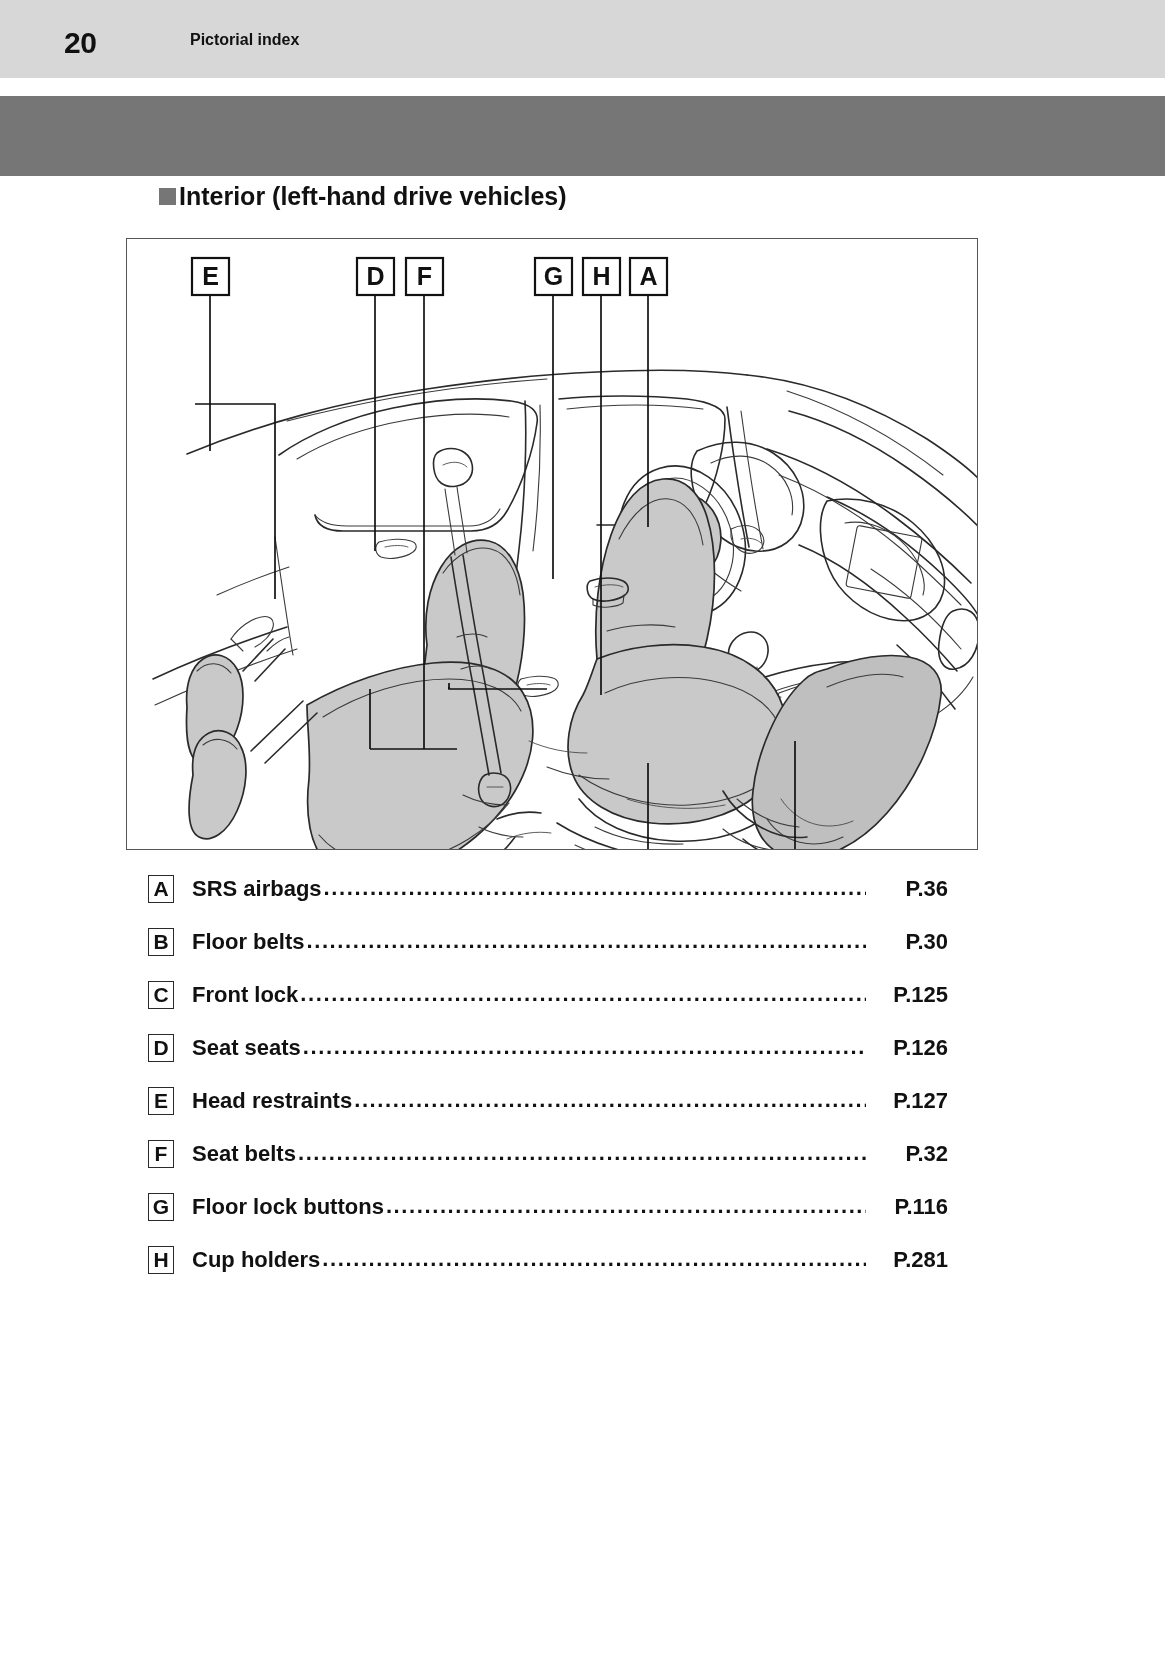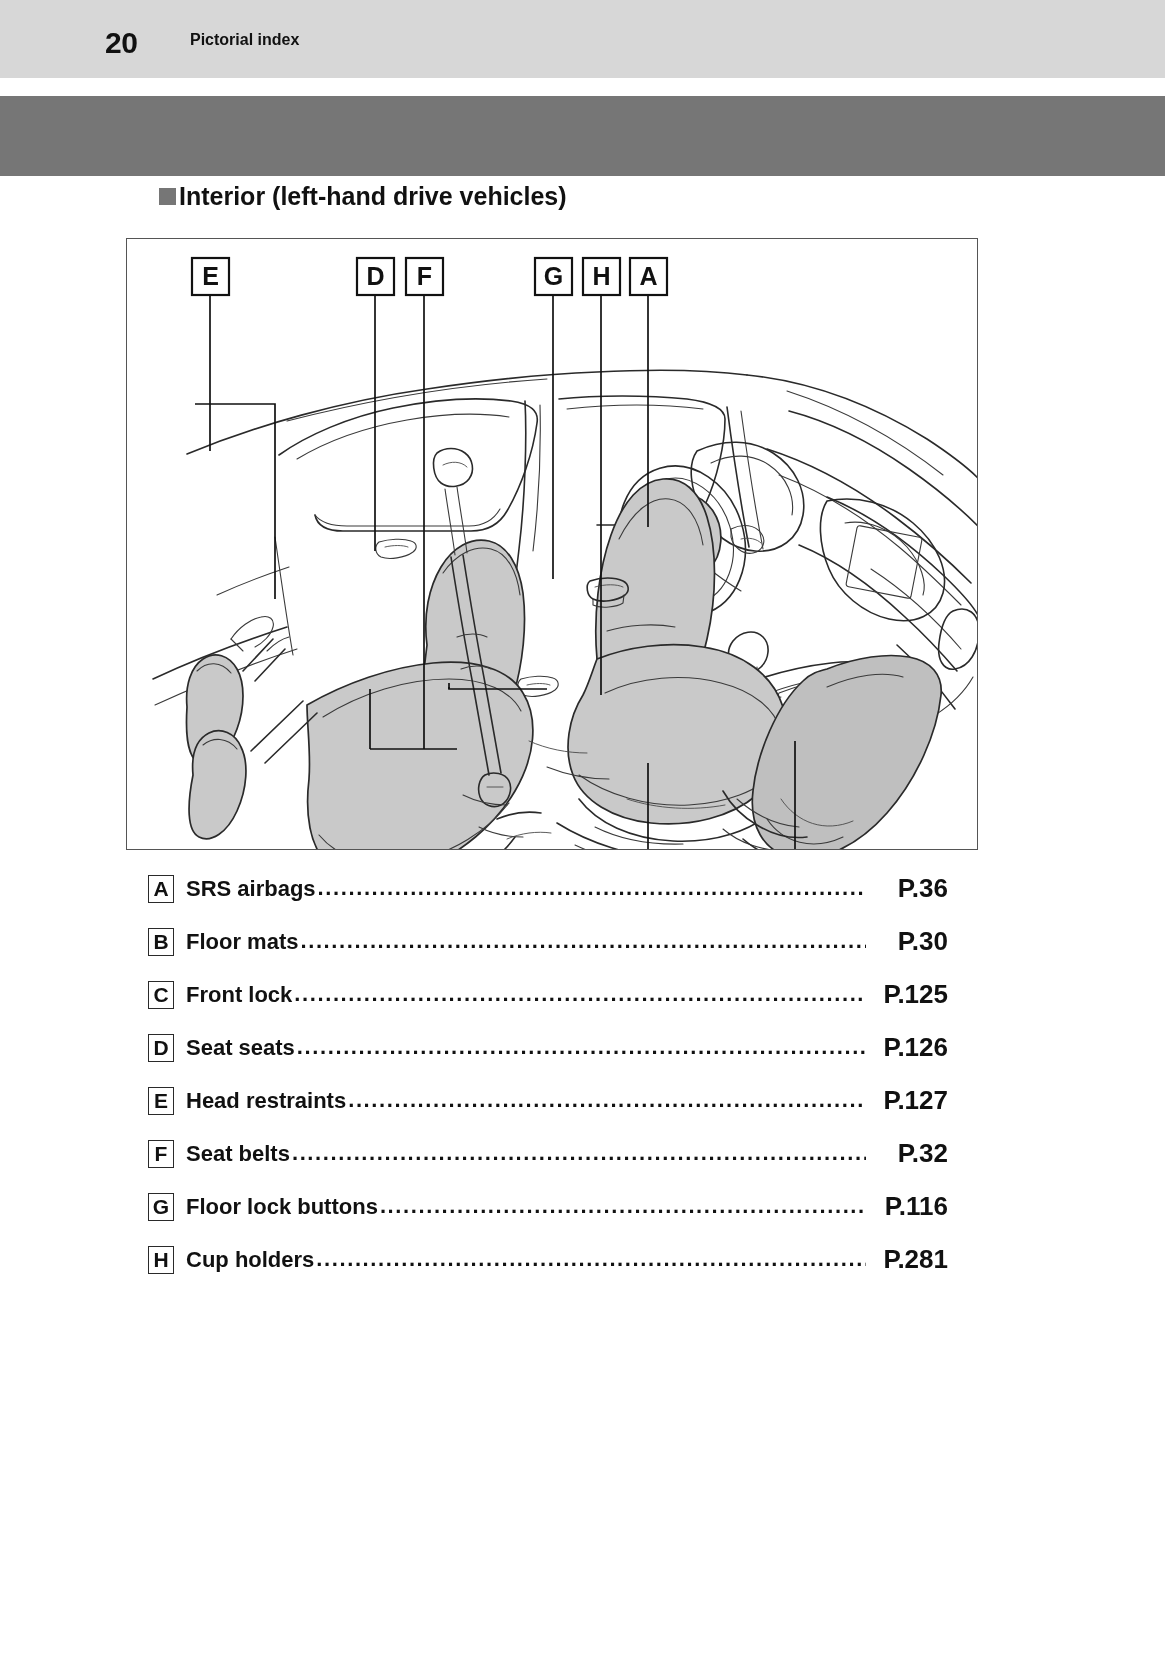--- a/index.html
+++ b/index.html
@@ -26,21 +26,20 @@
     background: #d7d7d7;
   }
   .page-number {
     position: absolute;
     left: 64px;
     top: 26px;
     font-size: 30px;
     font-weight: bold;
     letter-spacing: -0.5px;
     color: #111;
-    margin-left: 41px;
   }
   .page-chapter {
     position: absolute;
     left: 190px;
     top: 31px;
     font-size: 16px;
     font-weight: bold;
     color: #111;
   }
   .dark-band {
@@ -114,40 +113,40 @@
     display: flex;
     align-items: center;
     justify-content: center;
     flex: none;
     color: #111;
     background: #fff;
   }
   .idx-label {
     font-size: 22px;
     font-weight: bold;
-    margin-left: 12px;
+    margin-left: 18px;
     white-space: nowrap;
     color: #111;
     flex: none;
   }
   .idx-dots {
     flex: 1 1 auto;
     overflow: hidden;
     white-space: nowrap;
     font-size: 22px;
     font-weight: bold;
     letter-spacing: 1.6px;
     color: #111;
     margin: 0 4px 0 2px;
     line-height: 1;
     position: relative;
     top: -1px;
   }
   .idx-page {
-    font-size: 26px;
+    font-size: 22px;
     font-weight: bold;
     color: #111;
     flex: none;
     text-align: right;
     min-width: 78px;
   }
 </style>
 </head>
 <body>
 
@@ -431,21 +430,21 @@
 
   <div class="index-row">
     <span class="idx-letter">A</span>
     <span class="idx-label">SRS airbags</span>
     <span class="idx-dots">...............................................................................................................................................................</span>
     <span class="idx-page">P.36</span>
   </div>
 
   <div class="index-row">
     <span class="idx-letter">B</span>
-    <span class="idx-label">Floor mats</span>
+    <span class="idx-label">Floor belts</span>
     <span class="idx-dots">...............................................................................................................................................................</span>
     <span class="idx-page">P.30</span>
   </div>
 
   <div class="index-row">
     <span class="idx-letter">C</span>
     <span class="idx-label">Front lock</span>
     <span class="idx-dots">...............................................................................................................................................................</span>
     <span class="idx-page">P.125</span>
   </div>

